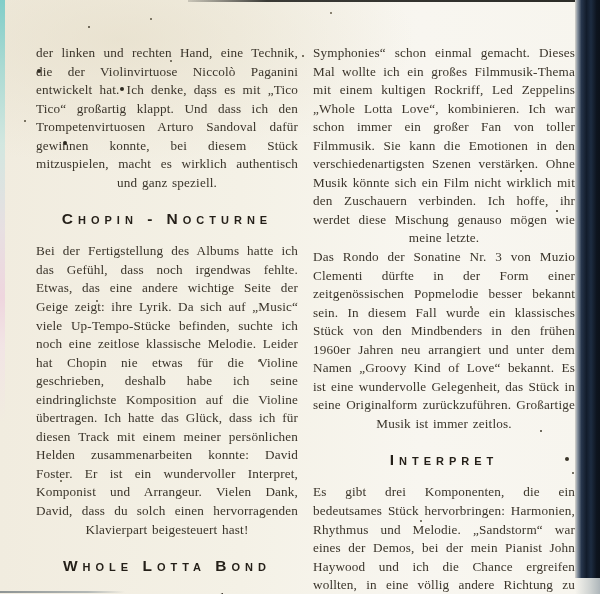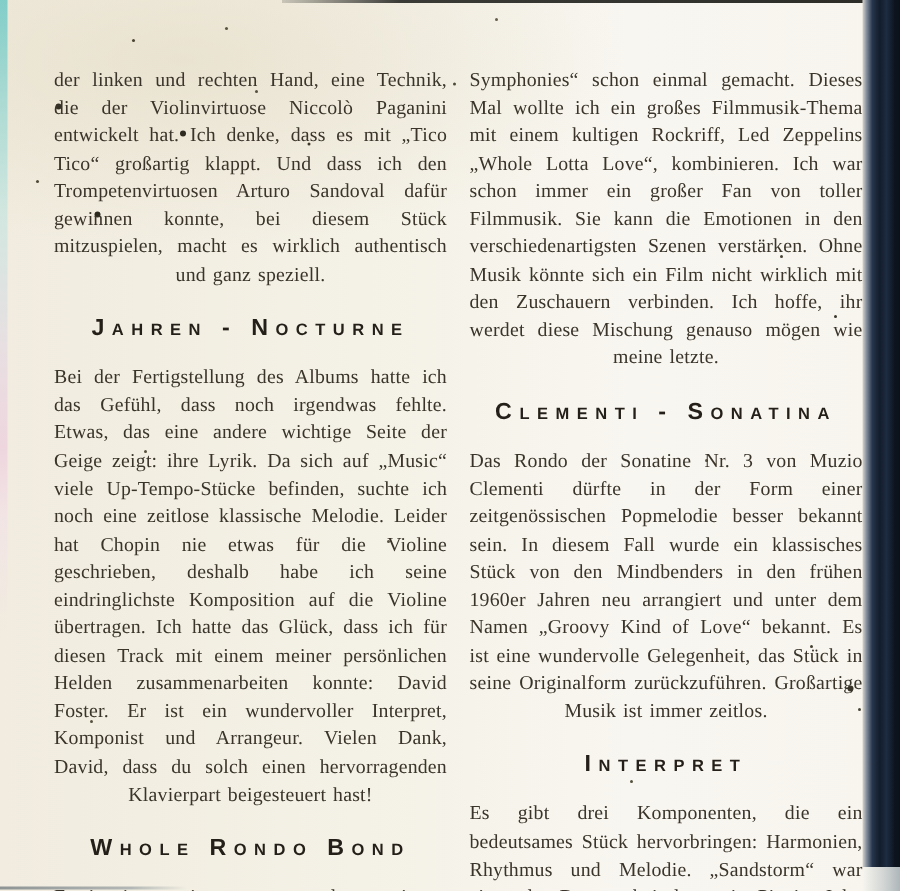--- a/index.html
+++ b/index.html
@@ -80,33 +80,32 @@
   <div class="edge-left"></div>
   <div class="edge-top"></div>
   <div class="edge-bottom"></div>
   <div class="specks"></div>
 
   <div class="columns">
 
     <div class="col">
       <p class="para">der linken und rechten Hand, eine Technik, die der Violinvirtuose Niccolò Paganini entwickelt hat. Ich denke, dass es mit „Tico Tico“ großartig klappt. Und dass ich den Trompetenvirtuosen Arturo Sandoval dafür gewinnen konnte, bei diesem Stück mitzuspielen, macht es wirklich authentisch und ganz speziell.</p>
 
-      <div class="heading">Jahren - Nocturne</div>
+      <div class="heading">Chopin - Nocturne</div>
 
       <p class="para">Bei der Fertigstellung des Albums hatte ich das Gefühl, dass noch irgendwas fehlte. Etwas, das eine andere wichtige Seite der Geige zeigt: ihre Lyrik. Da sich auf „Music“ viele Up-Tempo-Stücke befinden, suchte ich noch eine zeitlose klassische Melodie. Leider hat Chopin nie etwas für die Violine geschrieben, deshalb habe ich seine eindringlichste Komposition auf die Violine übertragen. Ich hatte das Glück, dass ich für diesen Track mit einem meiner persönlichen Helden zusammenarbeiten konnte: David Foster. Er ist ein wundervoller Interpret, Komponist und Arrangeur. Vielen Dank, David, dass du solch einen hervorragenden Klavierpart beigesteuert hast!</p>
 
-      <div class="heading">Whole Rondo Bond</div>
+      <div class="heading">Whole Lotta Bond</div>
 
       <p class="para runover">Es ist immer interessant zu demonstrieren, dass alle Musikrichtungen auf demselben harmonischen Material basieren. Gibt es einen besseren Weg, dies zu zeigen, als zwei Stücke aus zwei verschiedenen Welten zu mischen, die dieselben Harmonien besitzen? Ich habe dies mit „Vivaldi vs. Vertigo“ auf meinem Album „Rock</p>
     </div>
 
     <div class="col">
       <p class="para">Symphonies“ schon einmal gemacht. Dieses Mal wollte ich ein großes Filmmusik-Thema mit einem kultigen Rockriff, Led Zeppelins „Whole Lotta Love“, kombinieren. Ich war schon immer ein großer Fan von toller Filmmusik. Sie kann die Emotionen in den verschiedenartigsten Szenen verstärken. Ohne Musik könnte sich ein Film nicht wirklich mit den Zuschauern verbinden. Ich hoffe, ihr werdet diese Mischung genauso mögen wie meine letzte.</p>
 
-      <div class="heading">Clementi - Sonatina</div>
 
       <p class="para">Das Rondo der Sonatine Nr. 3 von Muzio Clementi dürfte in der Form einer zeitgenössischen Popmelodie besser bekannt sein. In diesem Fall wurde ein klassisches Stück von den Mindbenders in den frühen 1960er Jahren neu arrangiert und unter dem Namen „Groovy Kind of Love“ bekannt. Es ist eine wundervolle Gelegenheit, das Stück in seine Originalform zurückzuführen. Großartige Musik ist immer zeitlos.</p>
 
       <div class="heading">Interpret</div>
 
       <p class="para runover">Es gibt drei Komponenten, die ein bedeutsames Stück hervorbringen: Harmonien, Rhythmus und Melodie. „Sandstorm“ war eines der Demos, bei der mein Pianist John Haywood und ich die Chance ergreifen wollten, in eine völlig andere Richtung zu gehen und mit neuem Material zu experimentieren. Als erstes arrangierten wir eine scherzo-ähnliche Streicherbegleitung. Wir merkten aber schnell, dass</p>
     </div>
 
   </div>
 

